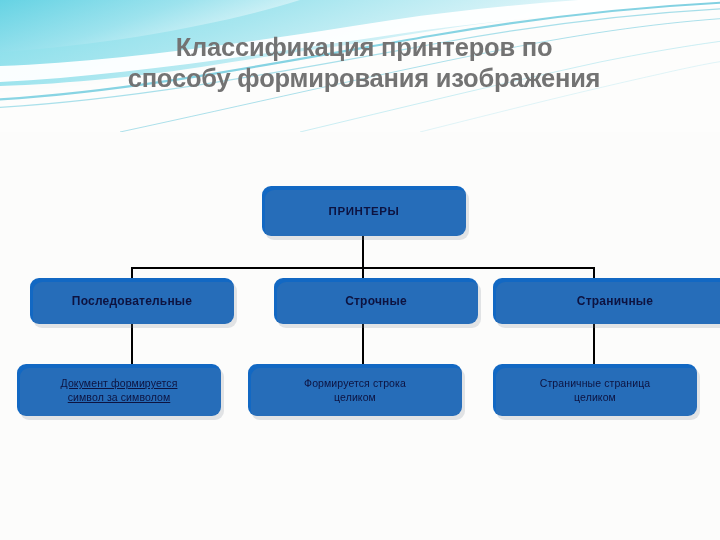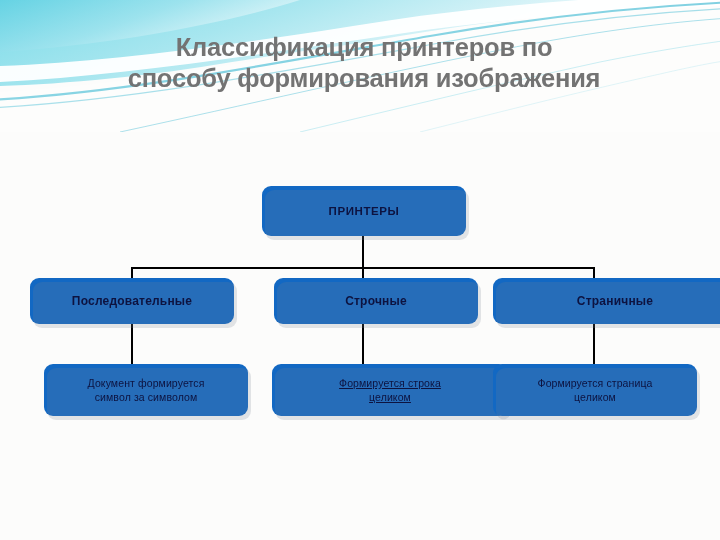--- a/index.html
+++ b/index.html
@@ -82,22 +82,22 @@
   .node.lvl2.c0{left:30px;width:204px;}
   .node.lvl2.c1{left:262px;width:204px;margin-left:12px;}
   .node.lvl2.c2{left:493px;width:244px;}
 
   .node.lvl3{
     top:364px;height:52px;
   }
   .node.lvl3 .node-label{
     font-size:10.5px;font-weight:normal;line-height:14px;letter-spacing:0.1px;
   }
-  .node.lvl3.c0{left:44px;width:204px;}
-  .node.lvl3.c1{left:272px;width:236px;text-decoration:underline;}
+  .node.lvl3.c0{left:17px;width:204px;text-decoration:underline;}
+  .node.lvl3.c1{left:248px;width:214px;}
   .node.lvl3.c2{left:493px;width:204px;}
 
   
   .conn{position:absolute;background:#000;z-index:2;}
 </style>
 </head>
 <body>
 
 <div id="slide">
 
@@ -169,18 +169,18 @@
 
     <div class="node lvl3 c0">
       <span class="node-label">Документ формируется
 символ за символом</span>
     </div>
     <div class="node lvl3 c1">
       <span class="node-label">Формируется строка
 целиком</span>
     </div>
     <div class="node lvl3 c2">
-      <span class="node-label">Формируется страница
+      <span class="node-label">Страничные страница
 целиком</span>
     </div>
 
   </div>
 </div>
 
 </body></html>

